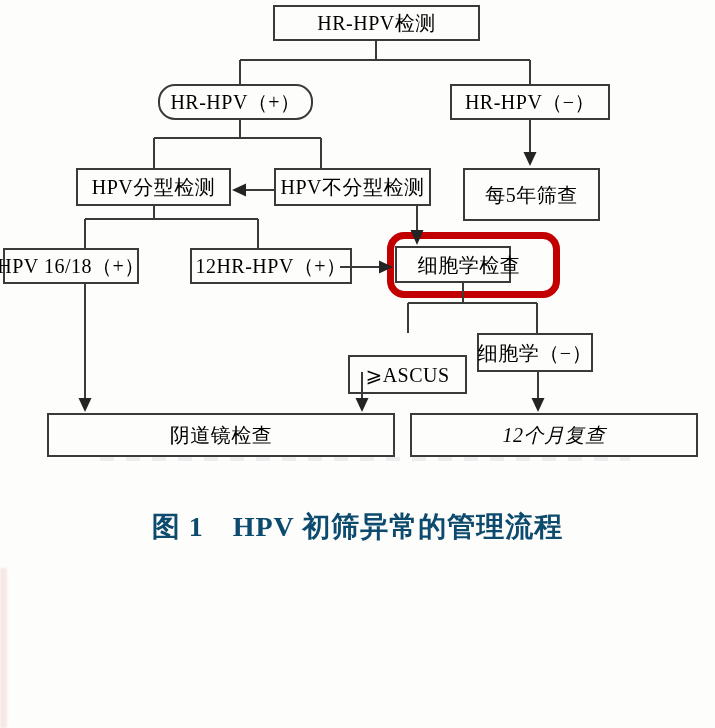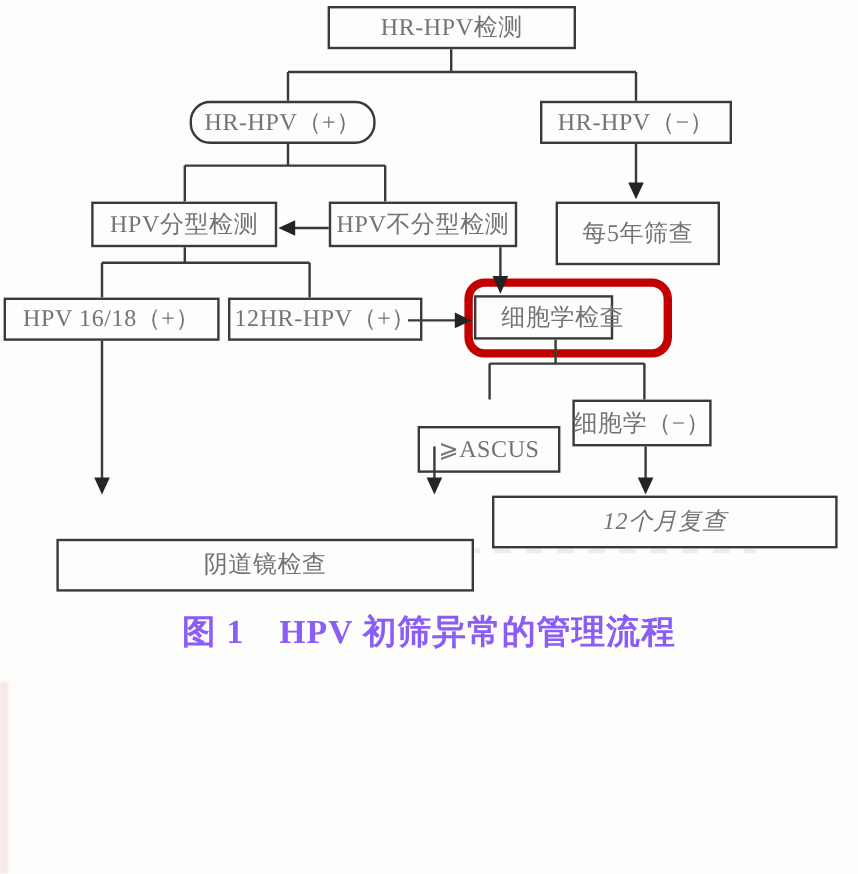--- a/index.html
+++ b/index.html
@@ -13,37 +13,37 @@
   .page{position:relative;width:715px;height:728px;}
 
   
   .figure{position:absolute;left:0;top:0;width:715px;height:470px;}
   .node{
     position:absolute;
     box-sizing:border-box;
     border:2px solid #3a3a3a;
     background:#fdfdfc;
     display:flex;align-items:center;justify-content:center;
-    font-size:20px;line-height:1;color:#737373;
+    font-size:20px;line-height:1;color:#000000;
     letter-spacing:0.5px;
     white-space:nowrap;
     z-index:1;
   }
   .n1{left:273px;top:5px;width:207px;height:36px;}
   .n2{left:158px;top:84px;width:155px;height:36px;border-radius:17px;}
   .n3{left:450px;top:84px;width:160px;height:36px;}
   .n4{left:76px;top:168px;width:155px;height:38px;}
   .n5{left:274px;top:168px;width:157px;height:38px;font-family:Liberation Serif, serif;}
   .n6{left:463px;top:168px;width:137px;height:53px;}
-  .n7{left:3px;top:248px;width:180px;height:36px;}
+  .n7{left:3px;top:248px;width:136px;height:36px;}
   .n8{left:190px;top:248px;width:162px;height:36px;}
   .n9{left:395px;top:246px;width:116px;height:37px;z-index:1;padding-left:32px;}
   .n10{left:348px;top:333px;width:119px;height:39px;margin-top:22px;}
   .n11{left:477px;top:333px;width:116px;height:39px;}
-  .n12{left:47px;top:413px;width:348px;height:44px;border-width:2.5px;margin-top:36px;}
+  .n12{left:47px;top:413px;width:348px;height:44px;border-width:2.5px;}
   .n13{left:410px;top:413px;width:288px;height:44px;border-width:2.5px;font-style:italic;}
 
   .ring{
     position:absolute;left:387px;top:232px;width:173px;height:66px;
     box-sizing:border-box;
     border:7px solid #c30000;
     border-radius:17px;
     z-index:2;
     background:transparent;
   }
@@ -62,21 +62,21 @@
     position:absolute;left:0;top:568px;width:7px;height:160px;
     background:#e8b9b9;opacity:.3;filter:blur(1px);
   }
 
   
   .caption{
     position:absolute;left:0;top:508px;width:715px;
     text-align:center;
     font-size:28px;font-weight:bold;
     letter-spacing:1px;
-    color:#8b5cf6;
+    color:#0c4a6e;
   }
   .rec{
     position:absolute;left:17px;top:551px;width:683px;
     font-size:27px;line-height:43.5px;
     color:#0f0f0f;
   }
   .rline{
     text-align:justify;
     text-align-last:justify;
     white-space:nowrap;

